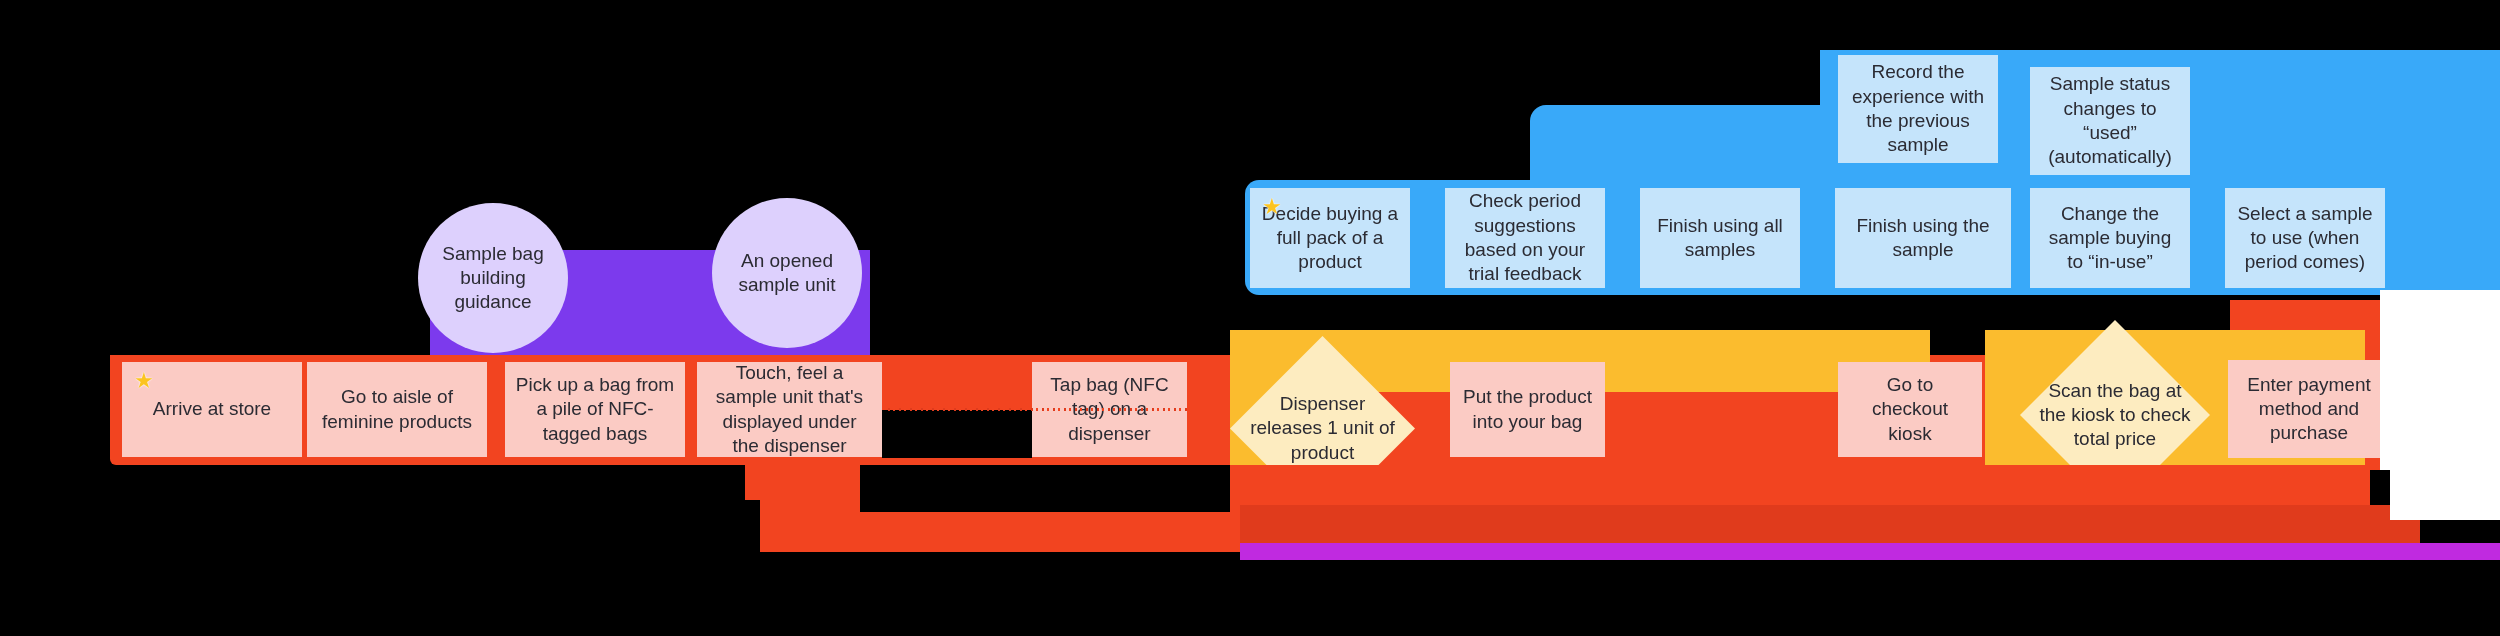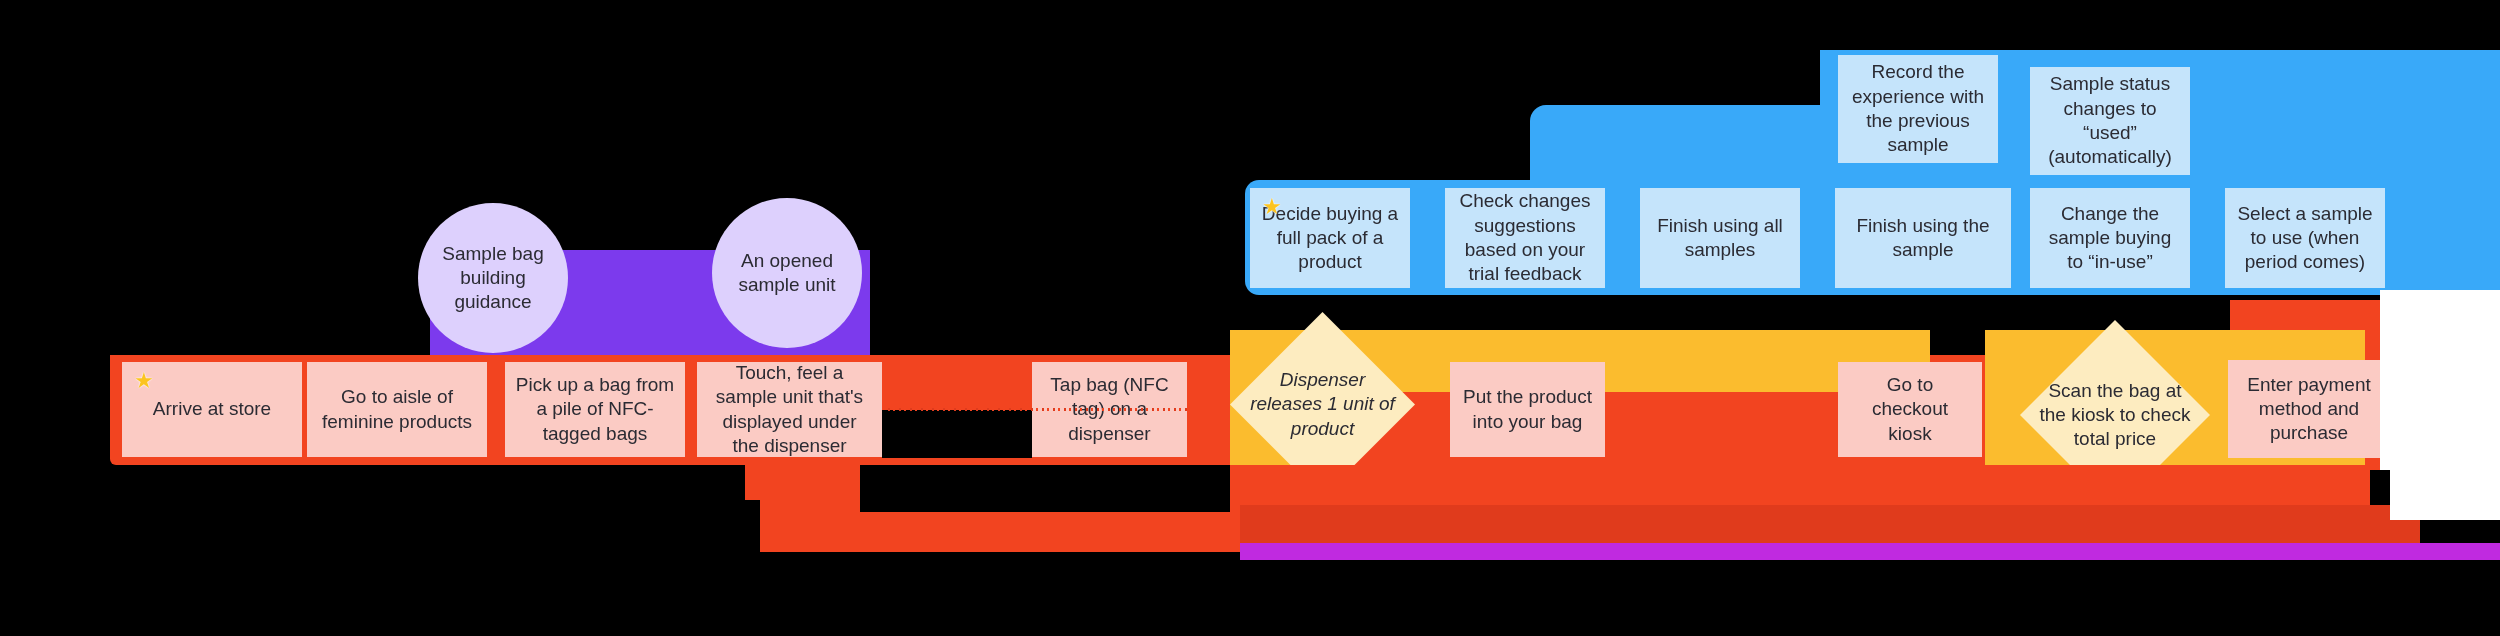--- a/index.html
+++ b/index.html
@@ -65,21 +65,21 @@
   </div>
   <div class="node box-blue" style="left:2030px;top:67px;width:160px;height:108px;">
     <span class="txt">Sample status changes to “used” (automatically)</span>
   </div>
 
   <div class="node box-blue" style="left:1250px;top:188px;width:160px;height:100px;">
     <span class="star">★</span>
     <span class="txt">Decide buying a full pack of a product</span>
   </div>
   <div class="node box-blue" style="left:1445px;top:188px;width:160px;height:100px;">
-    <span class="txt">Check changes suggestions based on your trial feedback</span>
+    <span class="txt">Check period suggestions based on your trial feedback</span>
   </div>
   <div class="node box-blue" style="left:1640px;top:188px;width:160px;height:100px;">
     <span class="txt">Finish using all samples</span>
   </div>
   <div class="node box-blue" style="left:1835px;top:188px;width:176px;height:100px;">
     <span class="txt">Finish using the sample</span>
   </div>
   <div class="node box-blue" style="left:2030px;top:188px;width:160px;height:100px;">
     <span class="txt">Change the sample buying to “in-use”</span>
   </div>
@@ -116,21 +116,21 @@
   <div class="node box-pink" style="left:1450px;top:362px;width:155px;height:95px;">
     <span class="txt">Put the product into your bag</span>
   </div>
   <div class="node box-pink" style="left:1838px;top:362px;width:144px;height:95px;">
     <span class="txt">Go to checkout kiosk</span>
   </div>
   <div class="node box-pink" style="left:2228px;top:360px;width:162px;height:98px;">
     <span class="txt">Enter payment method and purchase</span>
   </div>
 
-  <div class="diamond-wrap" style="left:1230px;top:312px;width:185px;height:185px;font-style:italic;">
+  <div class="diamond-wrap" style="left:1230px;top:336px;width:185px;height:185px;">
     <div class="diamond"></div>
     <div class="diamond-txt">Dispenser releases 1 unit of product</div>
   </div>
   <div class="diamond-wrap" style="left:2020px;top:320px;width:190px;height:190px;text-decoration:underline;">
     <div class="diamond"></div>
     <div class="diamond-txt">Scan the bag at the kiosk to check total price</div>
   </div>
 
   <div class="glitch-dark" style="left:882px;top:410px;width:150px;height:48px;"></div>
   <div class="noise" style="left:888px;top:408px;width:300px;"></div>

